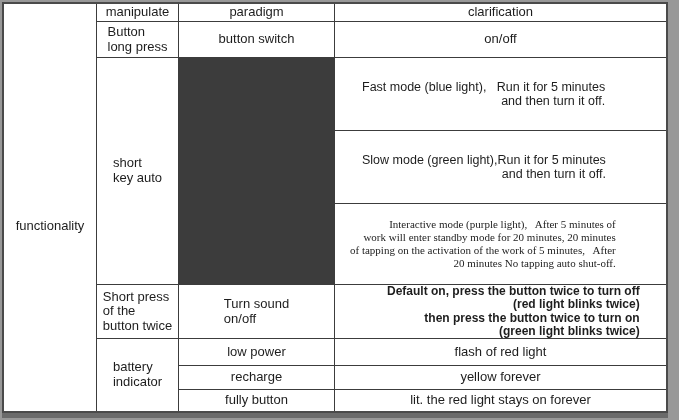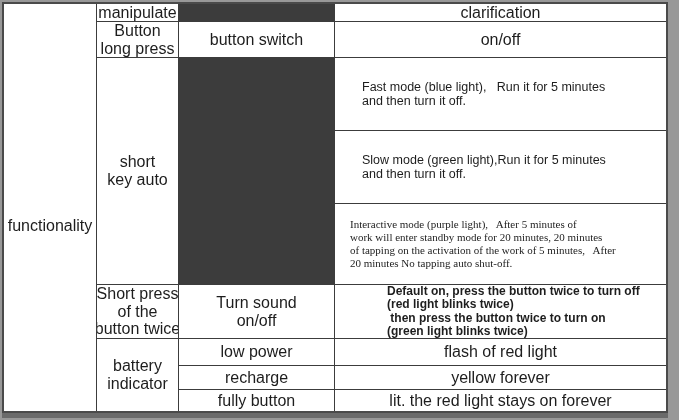--- a/index.html
+++ b/index.html
@@ -29,48 +29,48 @@
     grid-template-columns: 92px 81px 155px 331px;
     grid-template-rows: 17px 35px 72px 72px 80px 53px 26px 23px 21px;
     gap: 1px;
     background: #3c3c3c; 
   }
   .cell {
     background: #ffffff;
     display: flex;
     align-items: center;
     justify-content: center;
-    text-align: center;
     color: #1d1d1d;
-    font-size: 16px;
+    font-size: 13px;
     line-height: 1.12;
     white-space: pre;
     overflow: hidden;
   }
   .left {
     justify-content: flex-start;
-    text-align: left;
+    text-align: right;
   }
   .f125 { font-size: 12.5px; }
   .f12  { font-size: 12px;  line-height: 1.1; font-weight: bold; }
   .f11  { font-size: 11px;  line-height: 1.18; }
   .pad-fast   { padding-left: 27px; }
   .pad-inter  { padding-left: 15px; font-family: Liberation Serif, serif; }
   .pad-sound  { padding-left: 52px; }
   .func-cell  { padding-top: 37px; }
 </style>
 </head>
 <body>
 
 <div class="page">
   <div class="grid">
 
     <div class="cell func-cell" style="grid-area: 1 / 1 / 10 / 2">functionality</div>
 
     <div class="cell" style="grid-area: 1 / 2 / 2 / 3">manipulate</div>
+    <div class="cell" style="grid-area: 1 / 3 / 2 / 4">paradigm</div>
     <div class="cell" style="grid-area: 1 / 4 / 2 / 5">clarification</div>
 
     <div class="cell" style="grid-area: 2 / 2 / 3 / 3">Button
 long press</div>
     <div class="cell" style="grid-area: 2 / 3 / 3 / 4">button switch</div>
     <div class="cell" style="grid-area: 2 / 4 / 3 / 5">on/off</div>
 
     <div class="cell" style="grid-area: 3 / 2 / 6 / 3">short
 key auto</div>
     <div class="cell left f125 pad-fast" style="grid-area: 3 / 4 / 4 / 5">Fast mode (blue light),   Run it for 5 minutes

